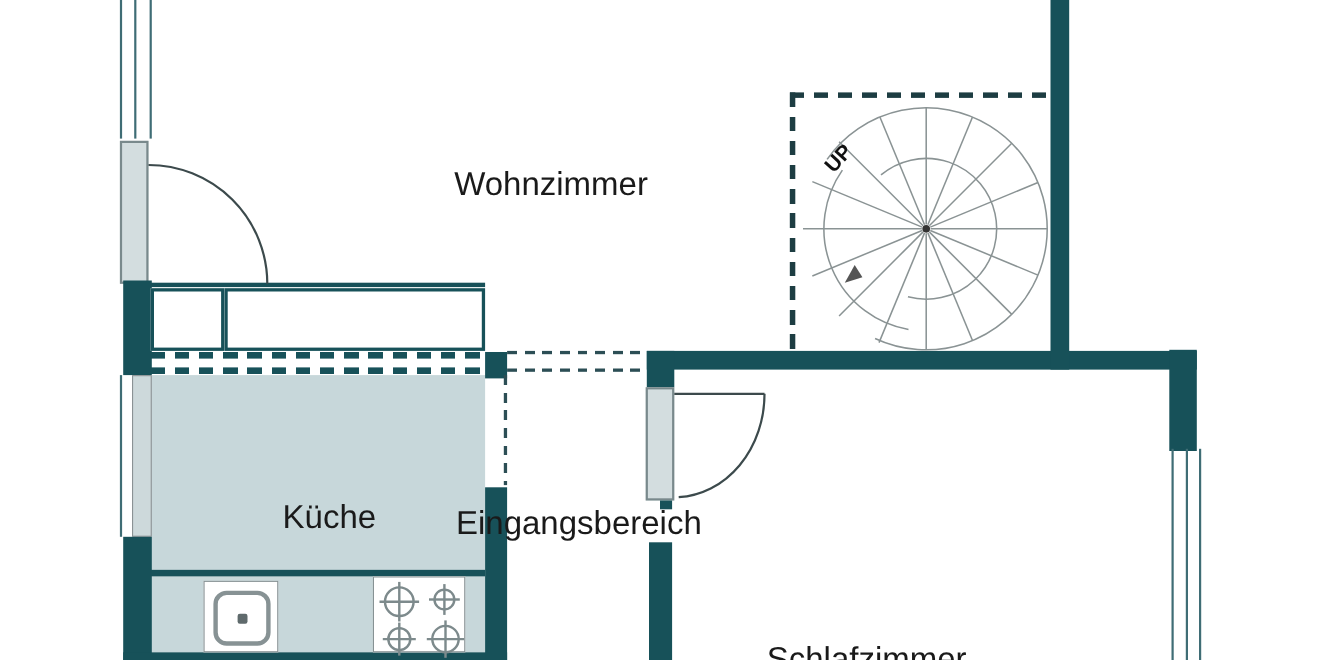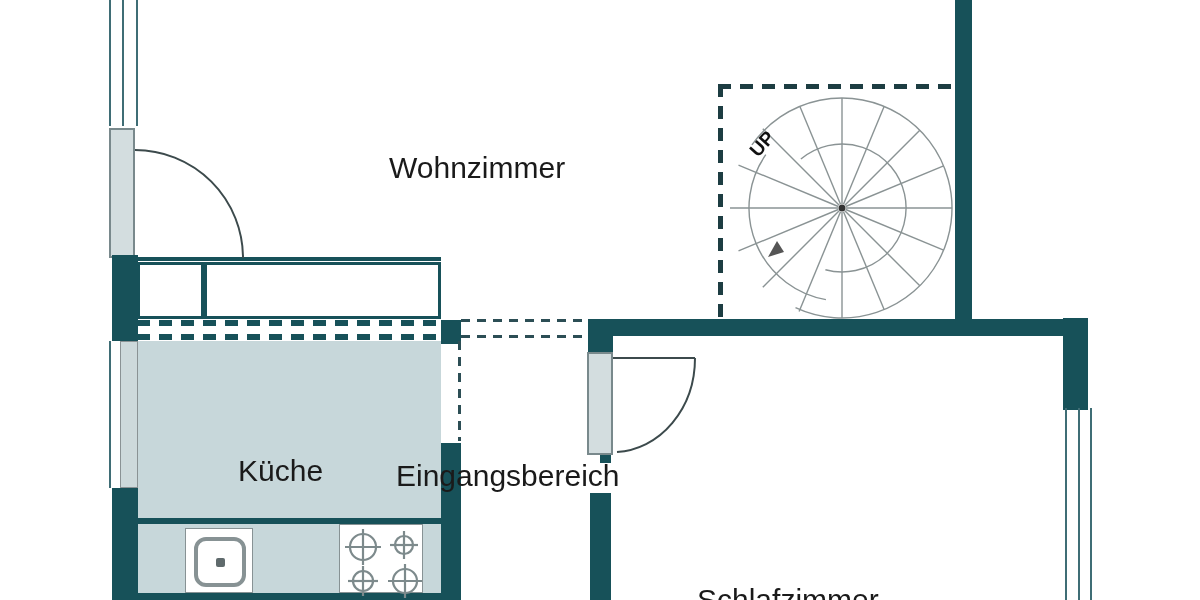--- a/index.html
+++ b/index.html
@@ -23,21 +23,21 @@
   .fill{position:absolute;background:var(--fill);}
   .counter{position:absolute;background:#fff;border:3px solid var(--wall);box-sizing:border-box;}
   .dash-h{position:absolute;background:repeating-linear-gradient(90deg,var(--wall) 0 13px,transparent 13px 22px);}
   .dash-h-thin{position:absolute;background:repeating-linear-gradient(90deg,#2c4e55 0 9px,transparent 9px 16px);}
   .dash-v{position:absolute;background:repeating-linear-gradient(180deg,#1d3d42 0 13px,transparent 13px 22px);}
   .dash-v-thin{position:absolute;background:repeating-linear-gradient(180deg,#2c4e55 0 9px,transparent 9px 16px);}
   .wline{position:absolute;width:2px;background:var(--winline);}
   .door{position:absolute;background:var(--doorfill);border:2px solid var(--doorline);box-sizing:border-box;}
   .label{
     position:absolute;color:var(--text);font-size:30px;line-height:32px;
-    text-align:left;white-space:nowrap;letter-spacing:0px;
+    text-align:right;white-space:nowrap;letter-spacing:0px;
   }
   .appl-box{position:absolute;background:#fff;border:1.5px solid var(--appl);box-sizing:border-box;}
   #sink-inner{position:absolute;background:#fff;border:4px solid var(--appl);border-radius:12px;box-sizing:border-box;}
   #sink-dot{position:absolute;background:#5f6a6c;border-radius:2px;}
   svg{position:absolute;left:0;top:0;}
 </style>
 </head>
 <body>
 
 <div id="plan">

